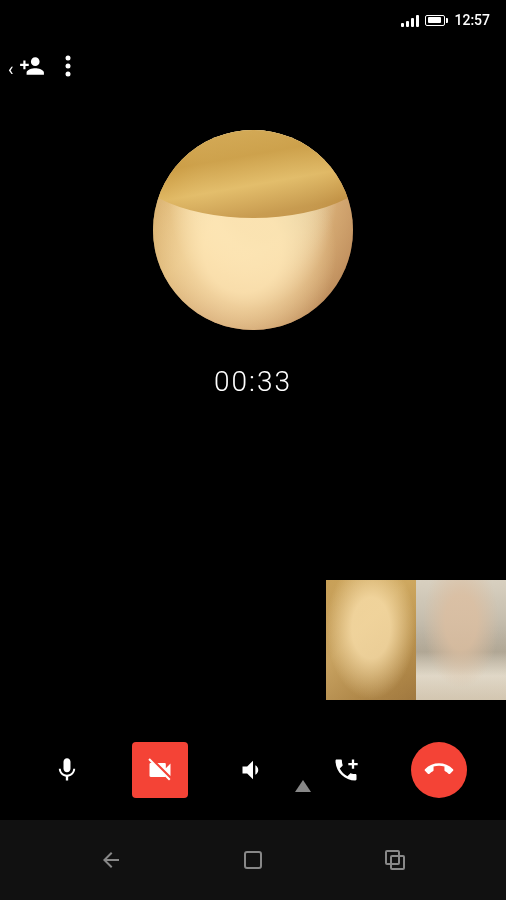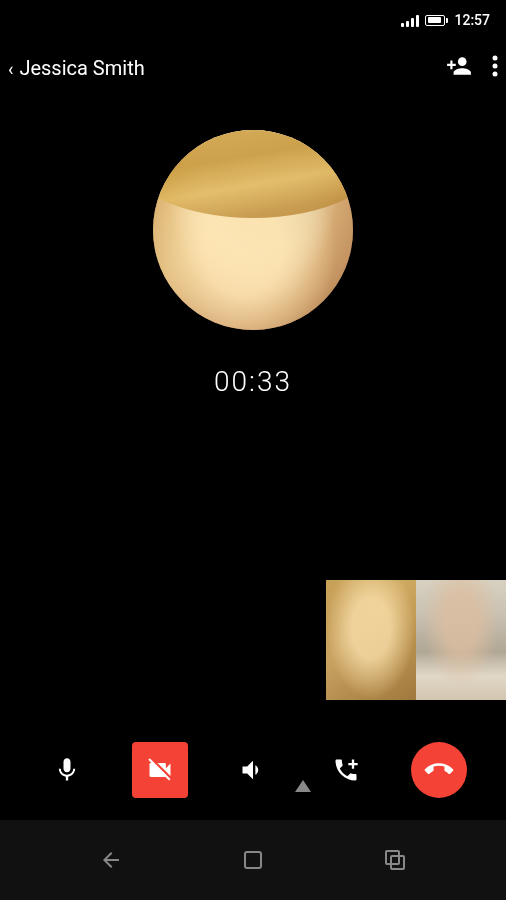--- a/index.html
+++ b/index.html
@@ -331,21 +331,20 @@
         <div class="battery-fill"></div>
       </div>
       <div class="battery-tip"></div>
     </div>
     <span class="time-text">12:57</span>
   </div>
 </div>
 
 <div class="top-bar">
   <span class="back-arrow">‹</span>
-  <span class="contact-name">Jessica Smith</span>
   <div class="top-icons">
     <div>
       <svg width="26" height="26" viewBox="0 0 24 24" fill="white">
         <path d="M15 12c2.21 0 4-1.79 4-4s-1.79-4-4-4-4 1.79-4 4 1.79 4 4 4zm-9-2V7H4v3H1v2h3v3h2v-3h3v-2H6zm9 4c-2.67 0-8 1.34-8 4v2h16v-2c0-2.66-5.33-4-8-4z"></path>
       </svg>
     </div>
     <div>
       <svg width="6" height="26" viewBox="0 0 6 24" fill="white">
         <circle cx="3" cy="4" r="2.5"></circle>
         <circle cx="3" cy="12" r="2.5"></circle>

